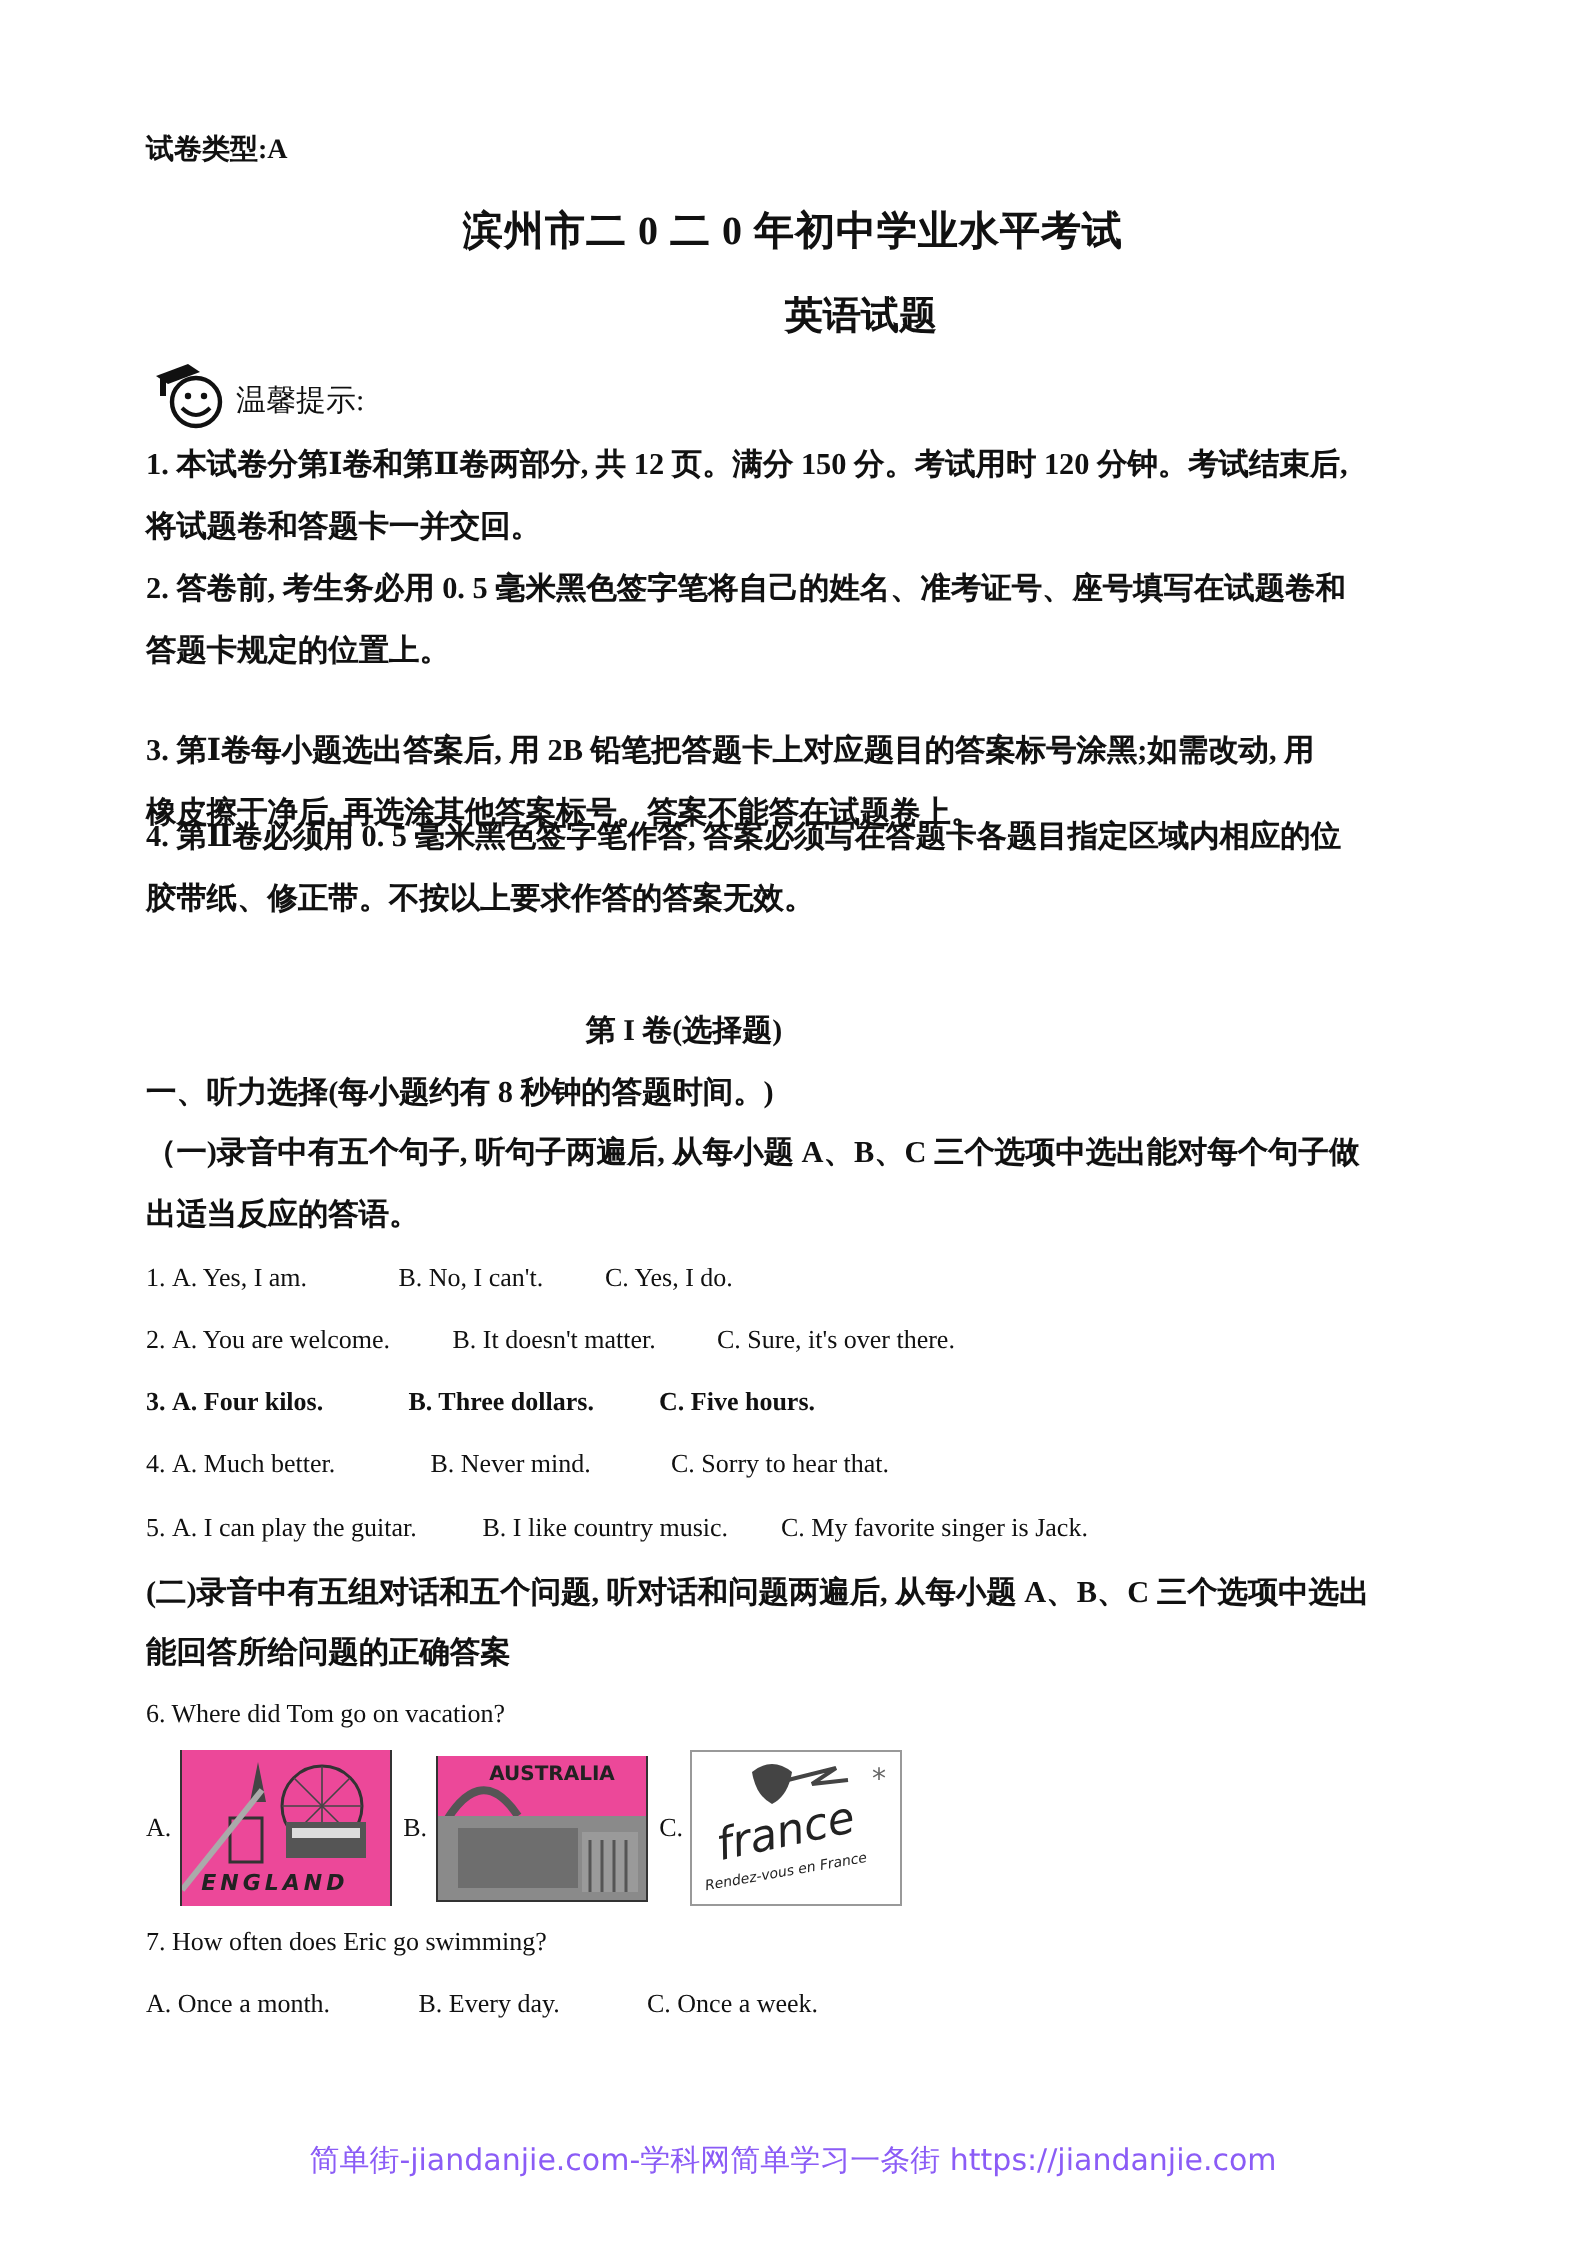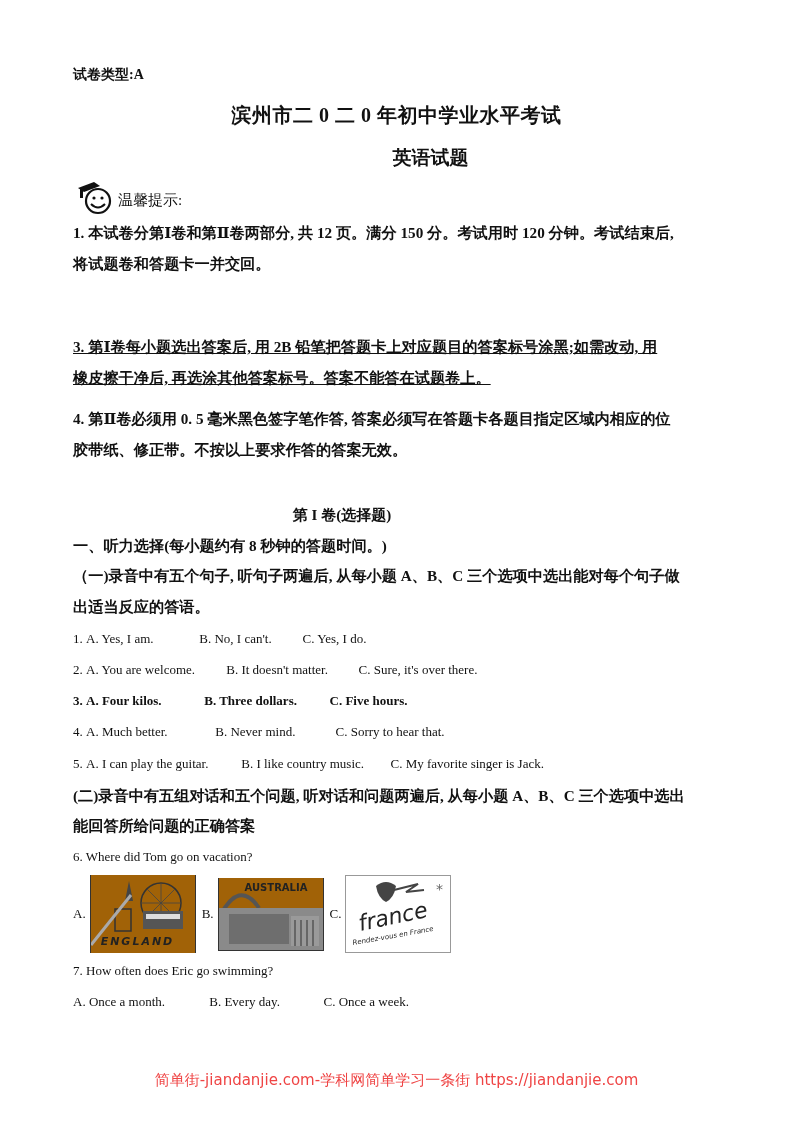--- a/index.html
+++ b/index.html
@@ -17,27 +17,27 @@
   .tip svg { width: 40px; height: 36px; margin-right: 2px; }
   .notice { left: 73px; font-size: 15.2px; font-weight: bold; line-height: 31px; }
   .section-center { left: 0; width: 684px; text-align: center; font-size: 15px; font-weight: bold; }
   .q-bold { left: 73px; font-size: 15.2px; font-weight: bold; }
   .q-line { left: 73px; font-size: 13px; }
   .q-line span { display: inline-block; }
   .pic-row { left: 73px; top: 875px; display: flex; align-items: center; font-size: 13px; }
   .pic-label { margin-right: 4px; }
   .pic {
     width: 106px; height: 78px; margin-right: 6px; position: relative;
-    background: #a16207; overflow: hidden;
+    background: #ec4899; overflow: hidden;
   }
   .pic.a { border-left: 1px solid #333; border-right: 1px solid #333; width: 104px; }
   .pic.b { border: 1px solid #333; border-top: none; width: 104px; height: 72px; }
   .pic.c { border: 1px solid #999; width: 104px; height: 76px; background: #fff; }
   .pic-caption { position: absolute; font-family: "DejaVu Sans", sans-serif; font-weight: bold; color: #222; }
-  .footer { left: 0; width: 793px; text-align: center; top: 1071px; font-size: 15px; color: #ef4444; font-family: "DejaVu Sans", sans-serif; }
+  .footer { left: 0; width: 793px; text-align: center; top: 1071px; font-size: 15px; color: #8b5cf6; font-family: "DejaVu Sans", sans-serif; }
 </style>
 </head>
 <body>
 
 <div class="page">
 
   <div class="abs exam-type">试卷类型:A</div>
   <div class="abs title">滨州市二 0 二 0 年初中学业水平考试</div>
   <div class="abs subtitle">英语试题</div>
 
@@ -52,21 +52,25 @@
         <path d="M15 24 Q22 31 29 24" fill="none" stroke="#111" stroke-width="2"></path>
       </svg>
     </span>
     <span>温馨提示:</span>
   </div>
 
   <div class="abs notice" style="top:217px;">
     <div>1. 本试卷分第Ⅰ卷和第Ⅱ卷两部分, 共 12 页。满分 150 分。考试用时 120 分钟。考试结束后,</div>
     <div>将试题卷和答题卡一并交回。</div>
   </div>
-  <div class="abs notice" style="top:331px;text-decoration:underline;">
+  <div class="abs notice" style="top:279px;">
+    <div>2. 答卷前, 考生务必用 0. 5 毫米黑色签字笔将自己的姓名、准考证号、座号填写在试题卷和</div>
+    <div>答题卡规定的位置上。</div>
+  </div>
+  <div class="abs notice" style="top:360px;">
     <div>3. 第Ⅰ卷每小题选出答案后, 用 2B 铅笔把答题卡上对应题目的答案标号涂黑;如需改动, 用</div>
     <div>橡皮擦干净后, 再选涂其他答案标号。答案不能答在试题卷上。</div>
   </div>
   <div class="abs notice" style="top:403px;">
     <div>4. 第Ⅱ卷必须用 0. 5 毫米黑色签字笔作答, 答案必须写在答题卡各题目指定区域内相应的位</div>
     <div>胶带纸、修正带。不按以上要求作答的答案无效。</div>
   </div>
 
   <div class="abs section-center" style="top:506px;">第 I 卷(选择题)</div>
   <div class="abs q-bold" style="top:536px;">一、听力选择(每小题约有 8 秒钟的答题时间。)</div>

